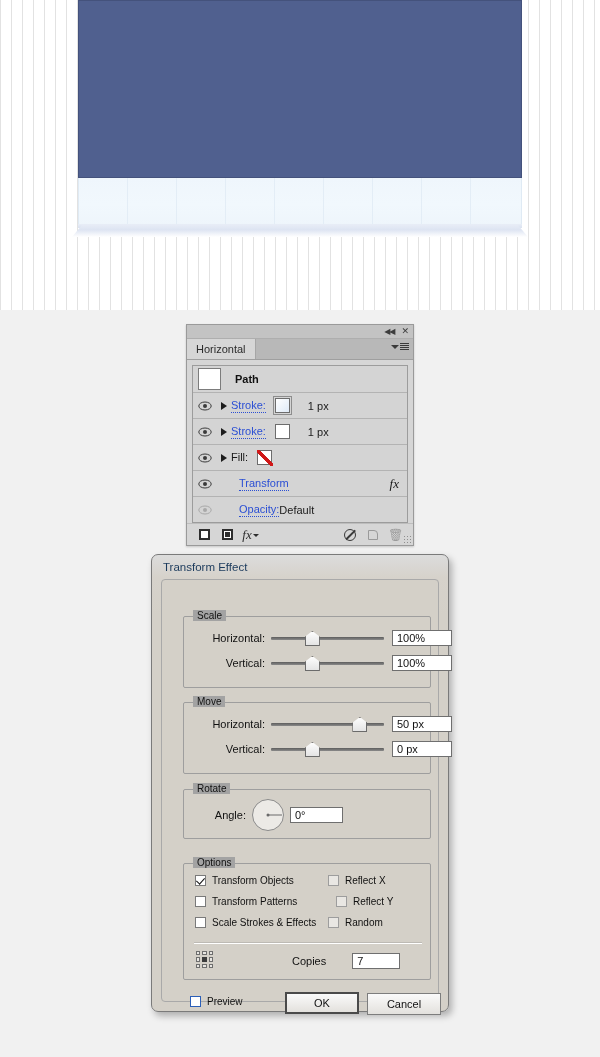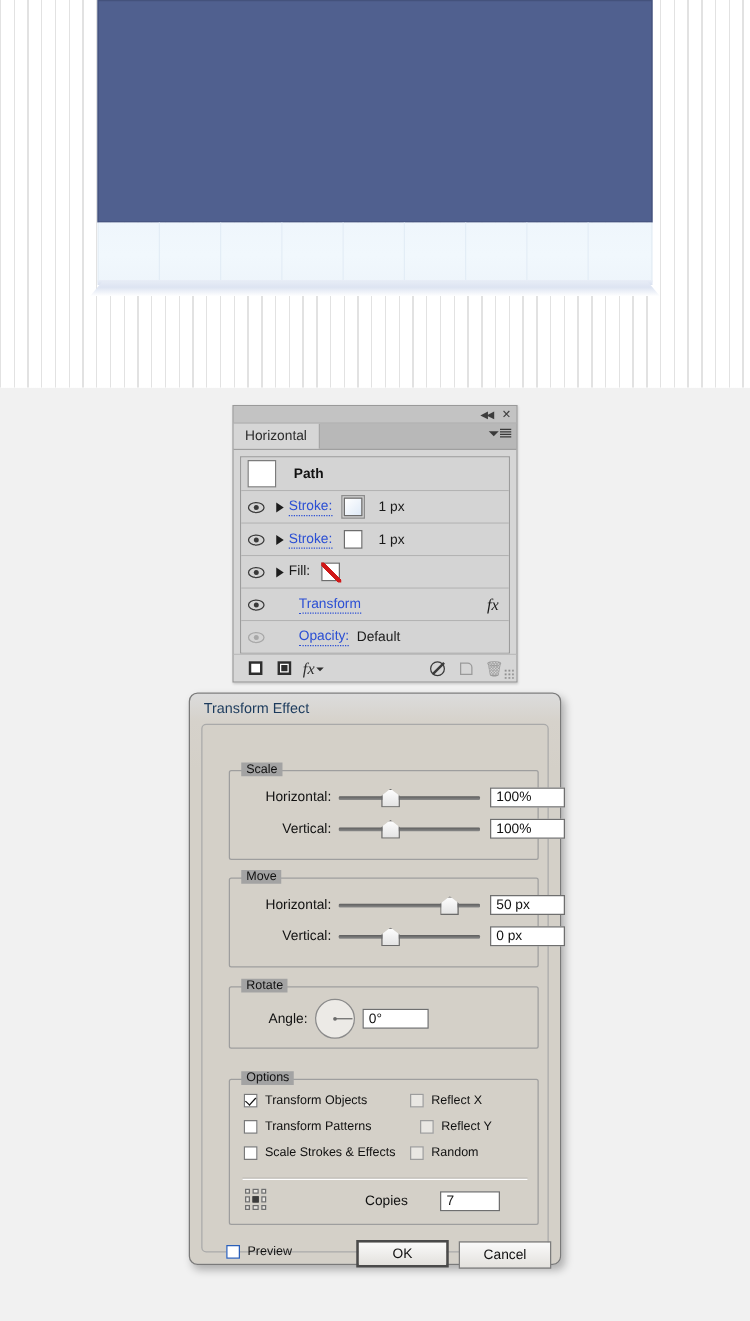--- a/index.html
+++ b/index.html
@@ -109,27 +109,27 @@
   }
   .ap-swatch.dbl{outline:1px solid #8d8d8d;outline-offset:1px;}
   .ap-swatch.grad{background:linear-gradient(135deg,#ffffff 0%,#dfeaf7 100%);}
   .ap-swatch.none{
     background:#fff;
   }
   .ap-swatch.none:after{
     content:"";position:absolute;left:-1px;top:-1px;width:16px;height:16px;
     background:linear-gradient(45deg,transparent 0%,transparent 42%,#d01818 42%,#d01818 58%,transparent 58%,transparent 100%);
   }
-  .ap-val{margin-left:13px;font-size:11px;color:#1a1a1a;}
+  .ap-val{margin-left:18px;font-size:11px;color:#1a1a1a;}
   .ap-thumb{
     width:21px;height:20px;background:#fff;border:1px solid #7c7c7c;margin-left:5px;
   }
   .ap-pathname{margin-left:14px;font-weight:bold;font-size:11px;color:#111;}
   .ap-fx{margin-left:auto;margin-right:8px;font-style:italic;font-family:"Liberation Serif",serif;font-size:13px;color:#1a1a1a;}
-  .ap-opacity-val{margin-left:6px;color:#1a1a1a;}
+  .ap-opacity-val{color:#1a1a1a;}
 
   .ap-footer{
     height:21px;background:#d6d6d6;display:flex;align-items:center;
     padding:0 6px;gap:0;border-top:1px solid #bdbdbd;position:relative;
   }
   .ap-fbtn{width:23px;display:flex;align-items:center;justify-content:center;}
   .ico-sq{width:11px;height:11px;border:2px solid #2e2e2e;box-sizing:border-box;background:#fff;}
   .ico-sqf{width:11px;height:11px;border:2px solid #2e2e2e;box-sizing:border-box;background:#fff;position:relative;}
   .ico-sqf:after{content:"";position:absolute;left:1px;top:1px;right:1px;bottom:1px;background:#2e2e2e;}
   .ico-fx{font-style:italic;font-family:"Liberation Serif",serif;font-size:13px;color:#2e2e2e;}
@@ -473,21 +473,21 @@
           <i></i>
           <i></i>
       </div>
 
       <div class="row" style="left:108px;top:89px;gap:20px;">
         <span class="rlabel">Copies</span>
         <span class="tbox" style="width:48px;margin-left:6px">7</span>
       </div>
     </div>
 
-    <div class="cbrow" style="left:19px;top:416px;">
+    <div class="cbrow" style="left:28px;top:416px;">
       <span class="cbox blue"></span>
       <span>Preview</span>
     </div>
     <div class="btn default" style="position:absolute;left:123px;top:412px;width:74px;">
       <span>OK</span>
     </div>
     <div class="btn" style="position:absolute;left:205px;top:413px;width:74px;">
       <span>Cancel</span>
     </div>
 

